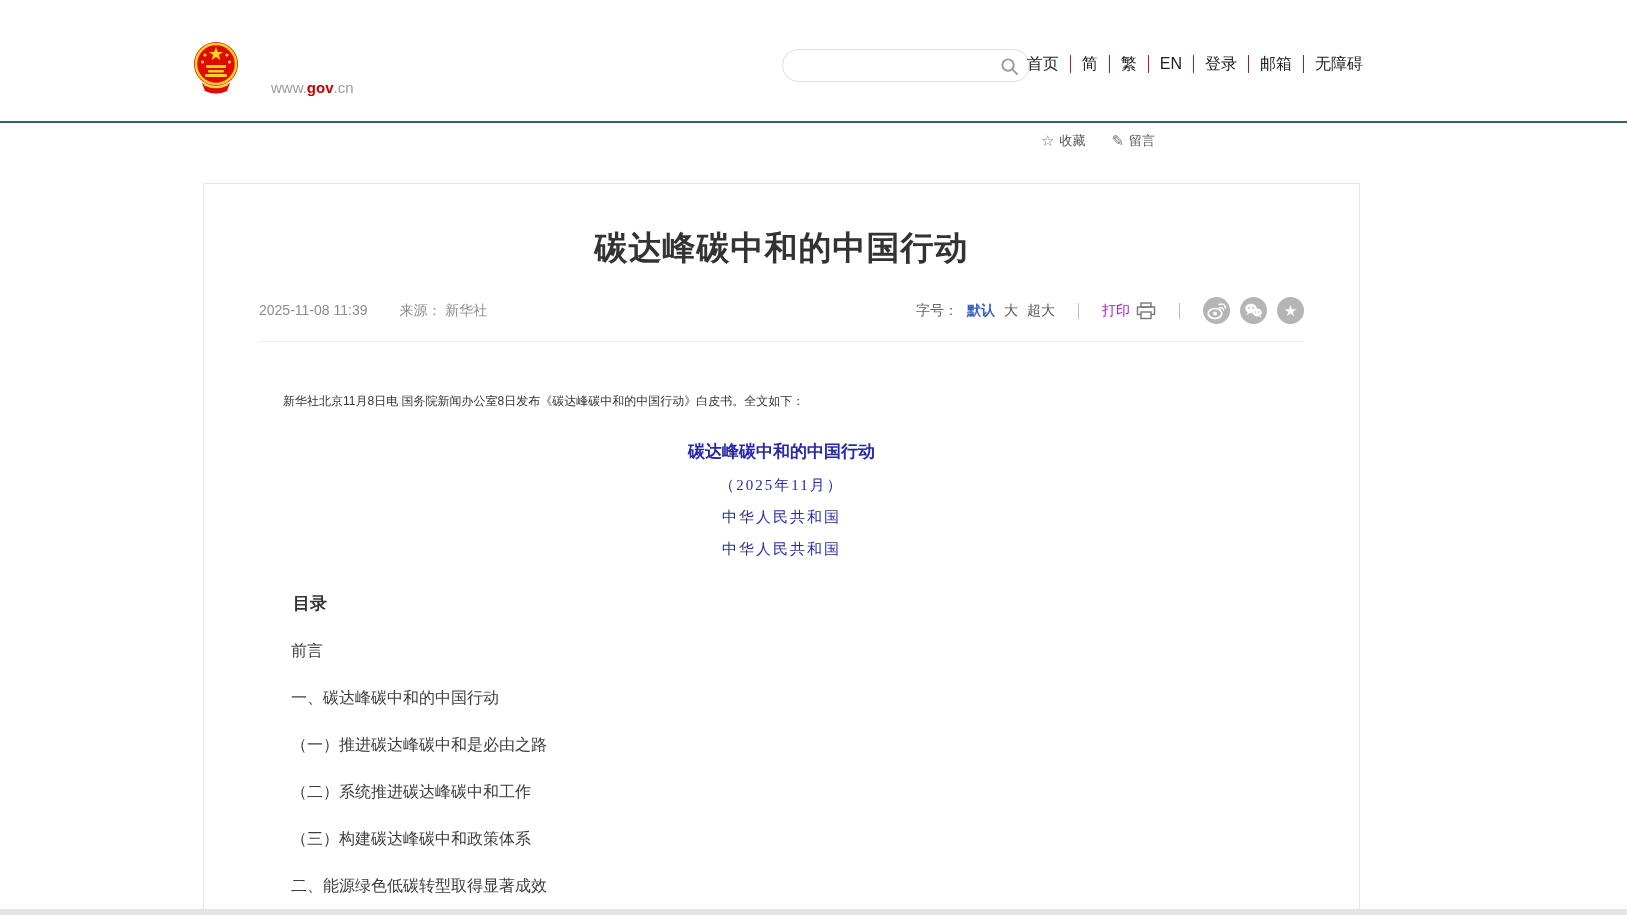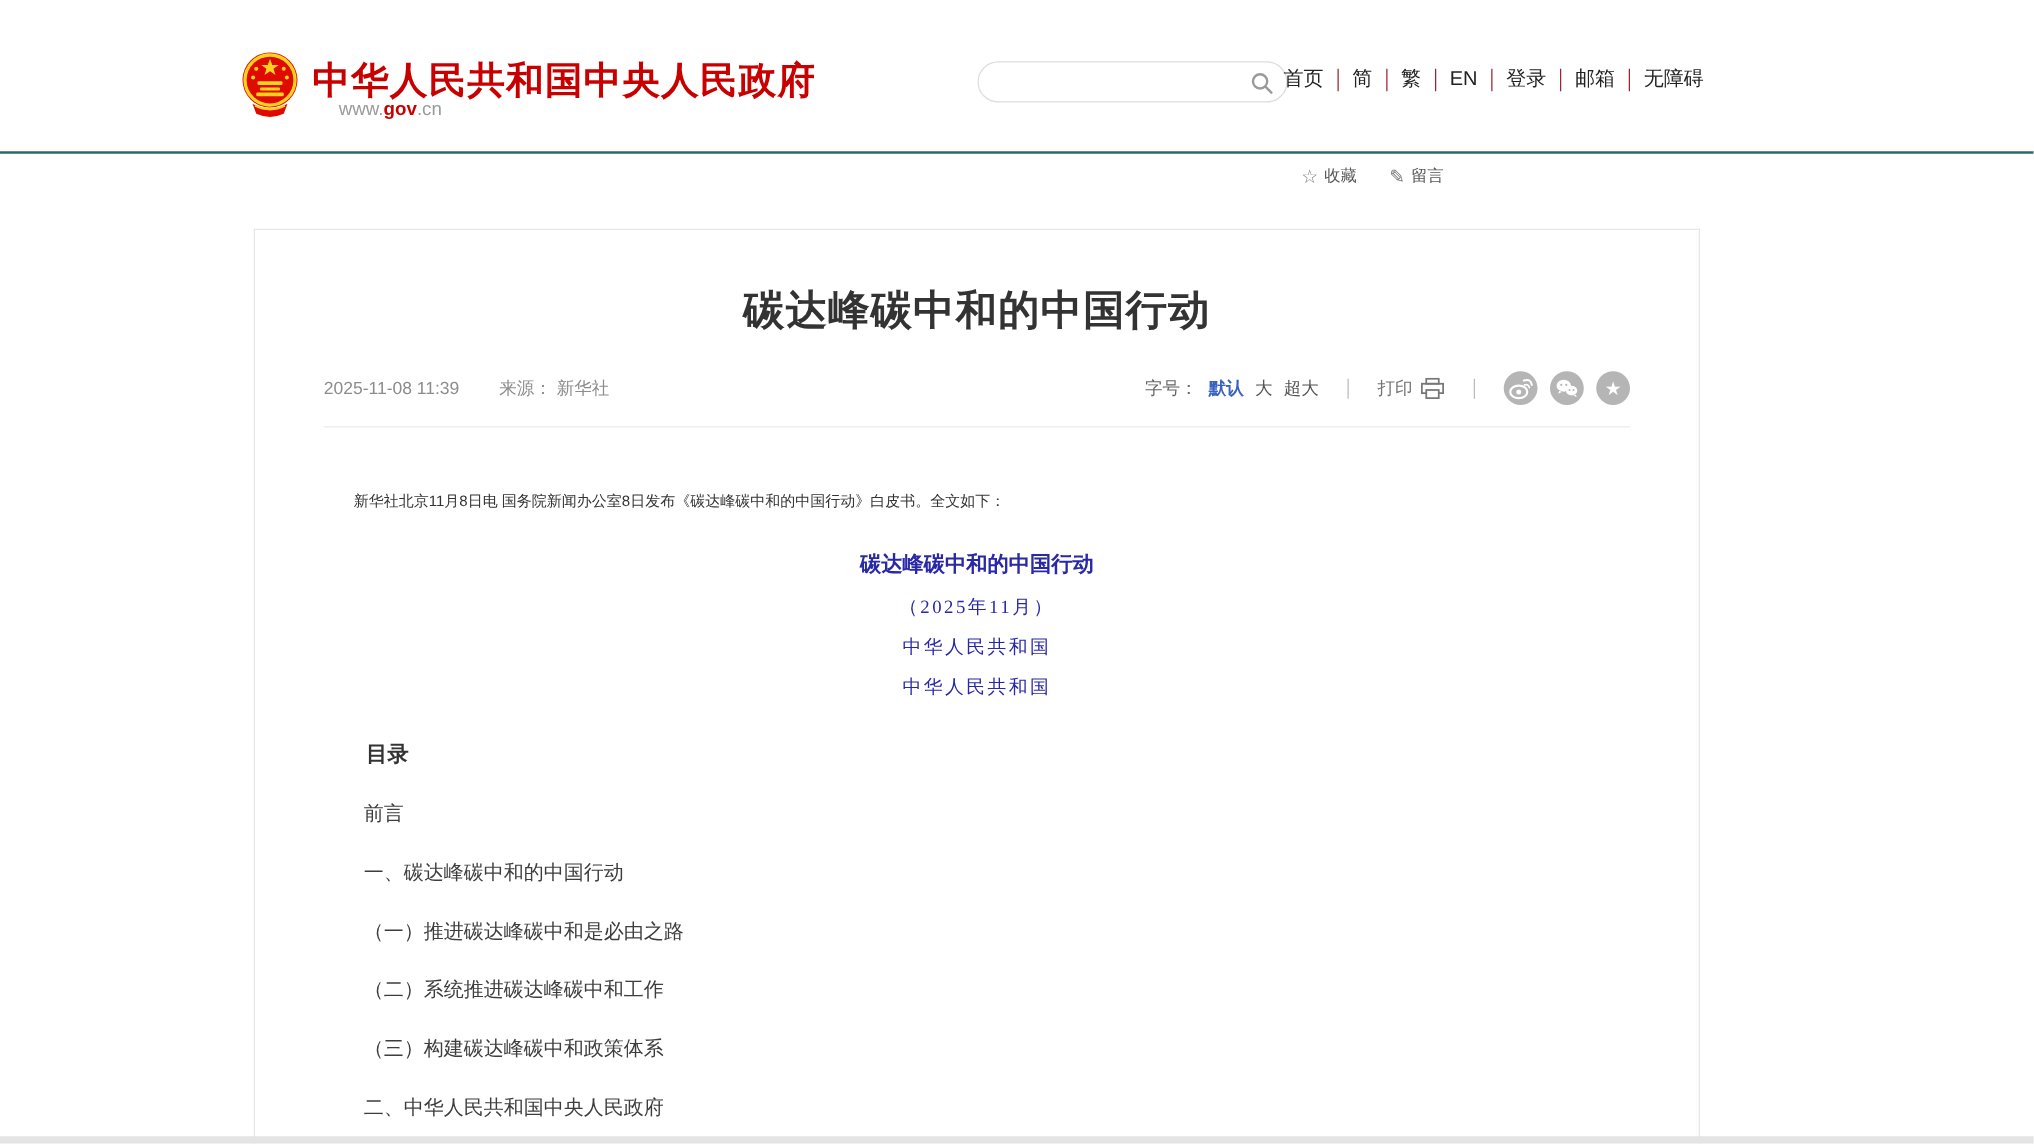--- a/index.html
+++ b/index.html
@@ -40,21 +40,21 @@
            background:#fff; border:1px solid #e7e7e7; border-bottom:none; }
   .article-title { margin-top:42px; text-align:center; font-size:33px; font-weight:600;
                    color:#333; letter-spacing:1px; }
   .meta { display:flex; justify-content:space-between; align-items:center;
           margin:26px 55px 0 55px; }
   .meta-left { font-size:14px; color:#8c8c8c; display:flex; gap:32px; }
   .meta-right { display:flex; align-items:center; font-size:14px; color:#666; gap:9px; }
   .fs-default { color:#3a63c0; font-weight:bold; cursor:pointer; }
   .fs-opt { color:#555; cursor:pointer; }
   .meta-sep { width:1px; height:16px; background:#bbb; margin:0 14px; }
-  .print-wrap { display:flex; align-items:center; gap:6px; cursor:pointer; color:#737373; }
+  .print-wrap { display:flex; align-items:center; gap:6px; cursor:pointer; color:#a21caf; }
   .share-icons { display:flex; gap:10px; align-items:center; }
   .share-circle { width:27px; height:27px; border-radius:50%; background:#b5b5b5; cursor:pointer;
                   display:flex; align-items:center; justify-content:center; }
   .share-circle.star { color:#fff; font-size:15px; }
 
   .meta-divider { margin:17px 55px 0 55px; border-top:1px solid #ebebeb; }
 
   .content { margin:0 55px; }
   .lead { margin-top:50px; font-size:12px; color:#333; text-indent:2em; line-height:1.6; }
   .doc-title { margin-top:29px; text-align:center; font-size:17px; font-weight:bold; color:#2828a8; }
@@ -80,21 +80,20 @@
       <circle cx="35" cy="15" r="1.6" fill="#ffd21e"></circle>
       <circle cx="10.5" cy="22" r="1.6" fill="#ffd21e"></circle>
       <circle cx="37.5" cy="22" r="1.6" fill="#ffd21e"></circle>
       <rect x="14" y="25" width="20" height="3" rx="1" fill="#ffd21e"></rect>
       <rect x="16" y="30" width="16" height="2.4" rx="1" fill="#ffd21e"></rect>
       <rect x="13" y="34" width="22" height="3" rx="1" fill="#ffd21e"></rect>
       <path d="M10 43 q14 8 28 0 l-3 8 q-11 5 -22 0 z" fill="#e00b00"></path>
       <path d="M12 44.5 q12 6 24 0" fill="none" stroke="#ffd21e" stroke-width="1.6"></path>
     </svg>
 
-    <div class="site-title">中华人民共和国中央人民政府</div>
     <div class="site-url"><span>www.</span><span class="gov">gov</span><span>.cn</span></div>
 
     <div class="search-box">
       <input class="search-input" type="text" value="" style="">
       <svg class="search-icon" viewBox="0 0 20 20">
         <circle cx="8.5" cy="8.5" r="6" fill="none" stroke="#9a9a9a" stroke-width="2"></circle>
         <line x1="13" y1="13" x2="18" y2="18" stroke="#9a9a9a" stroke-width="2" stroke-linecap="round"></line>
       </svg>
     </div>
 
@@ -181,19 +180,19 @@
       <p class="doc-title">碳达峰碳中和的中国行动</p>
       <p class="doc-line">（2025年11月）</p>
       <p class="doc-line">中华人民共和国</p>
       <p class="doc-line">中华人民共和国</p>
       <p class="toc-title">目录</p>
       <p class="toc-item">前言</p>
       <p class="toc-item">一、碳达峰碳中和的中国行动</p>
       <p class="toc-item">（一）推进碳达峰碳中和是必由之路</p>
       <p class="toc-item">（二）系统推进碳达峰碳中和工作</p>
       <p class="toc-item">（三）构建碳达峰碳中和政策体系</p>
-      <p class="toc-item">二、中华人民共和国中央人民政府</p>
+      <p class="toc-item">二、能源绿色低碳转型取得显著成效</p>
 
     </div>
   </div>
 
   <div class="bottom-strip"></div>
 </div>
 
 </body></html>

